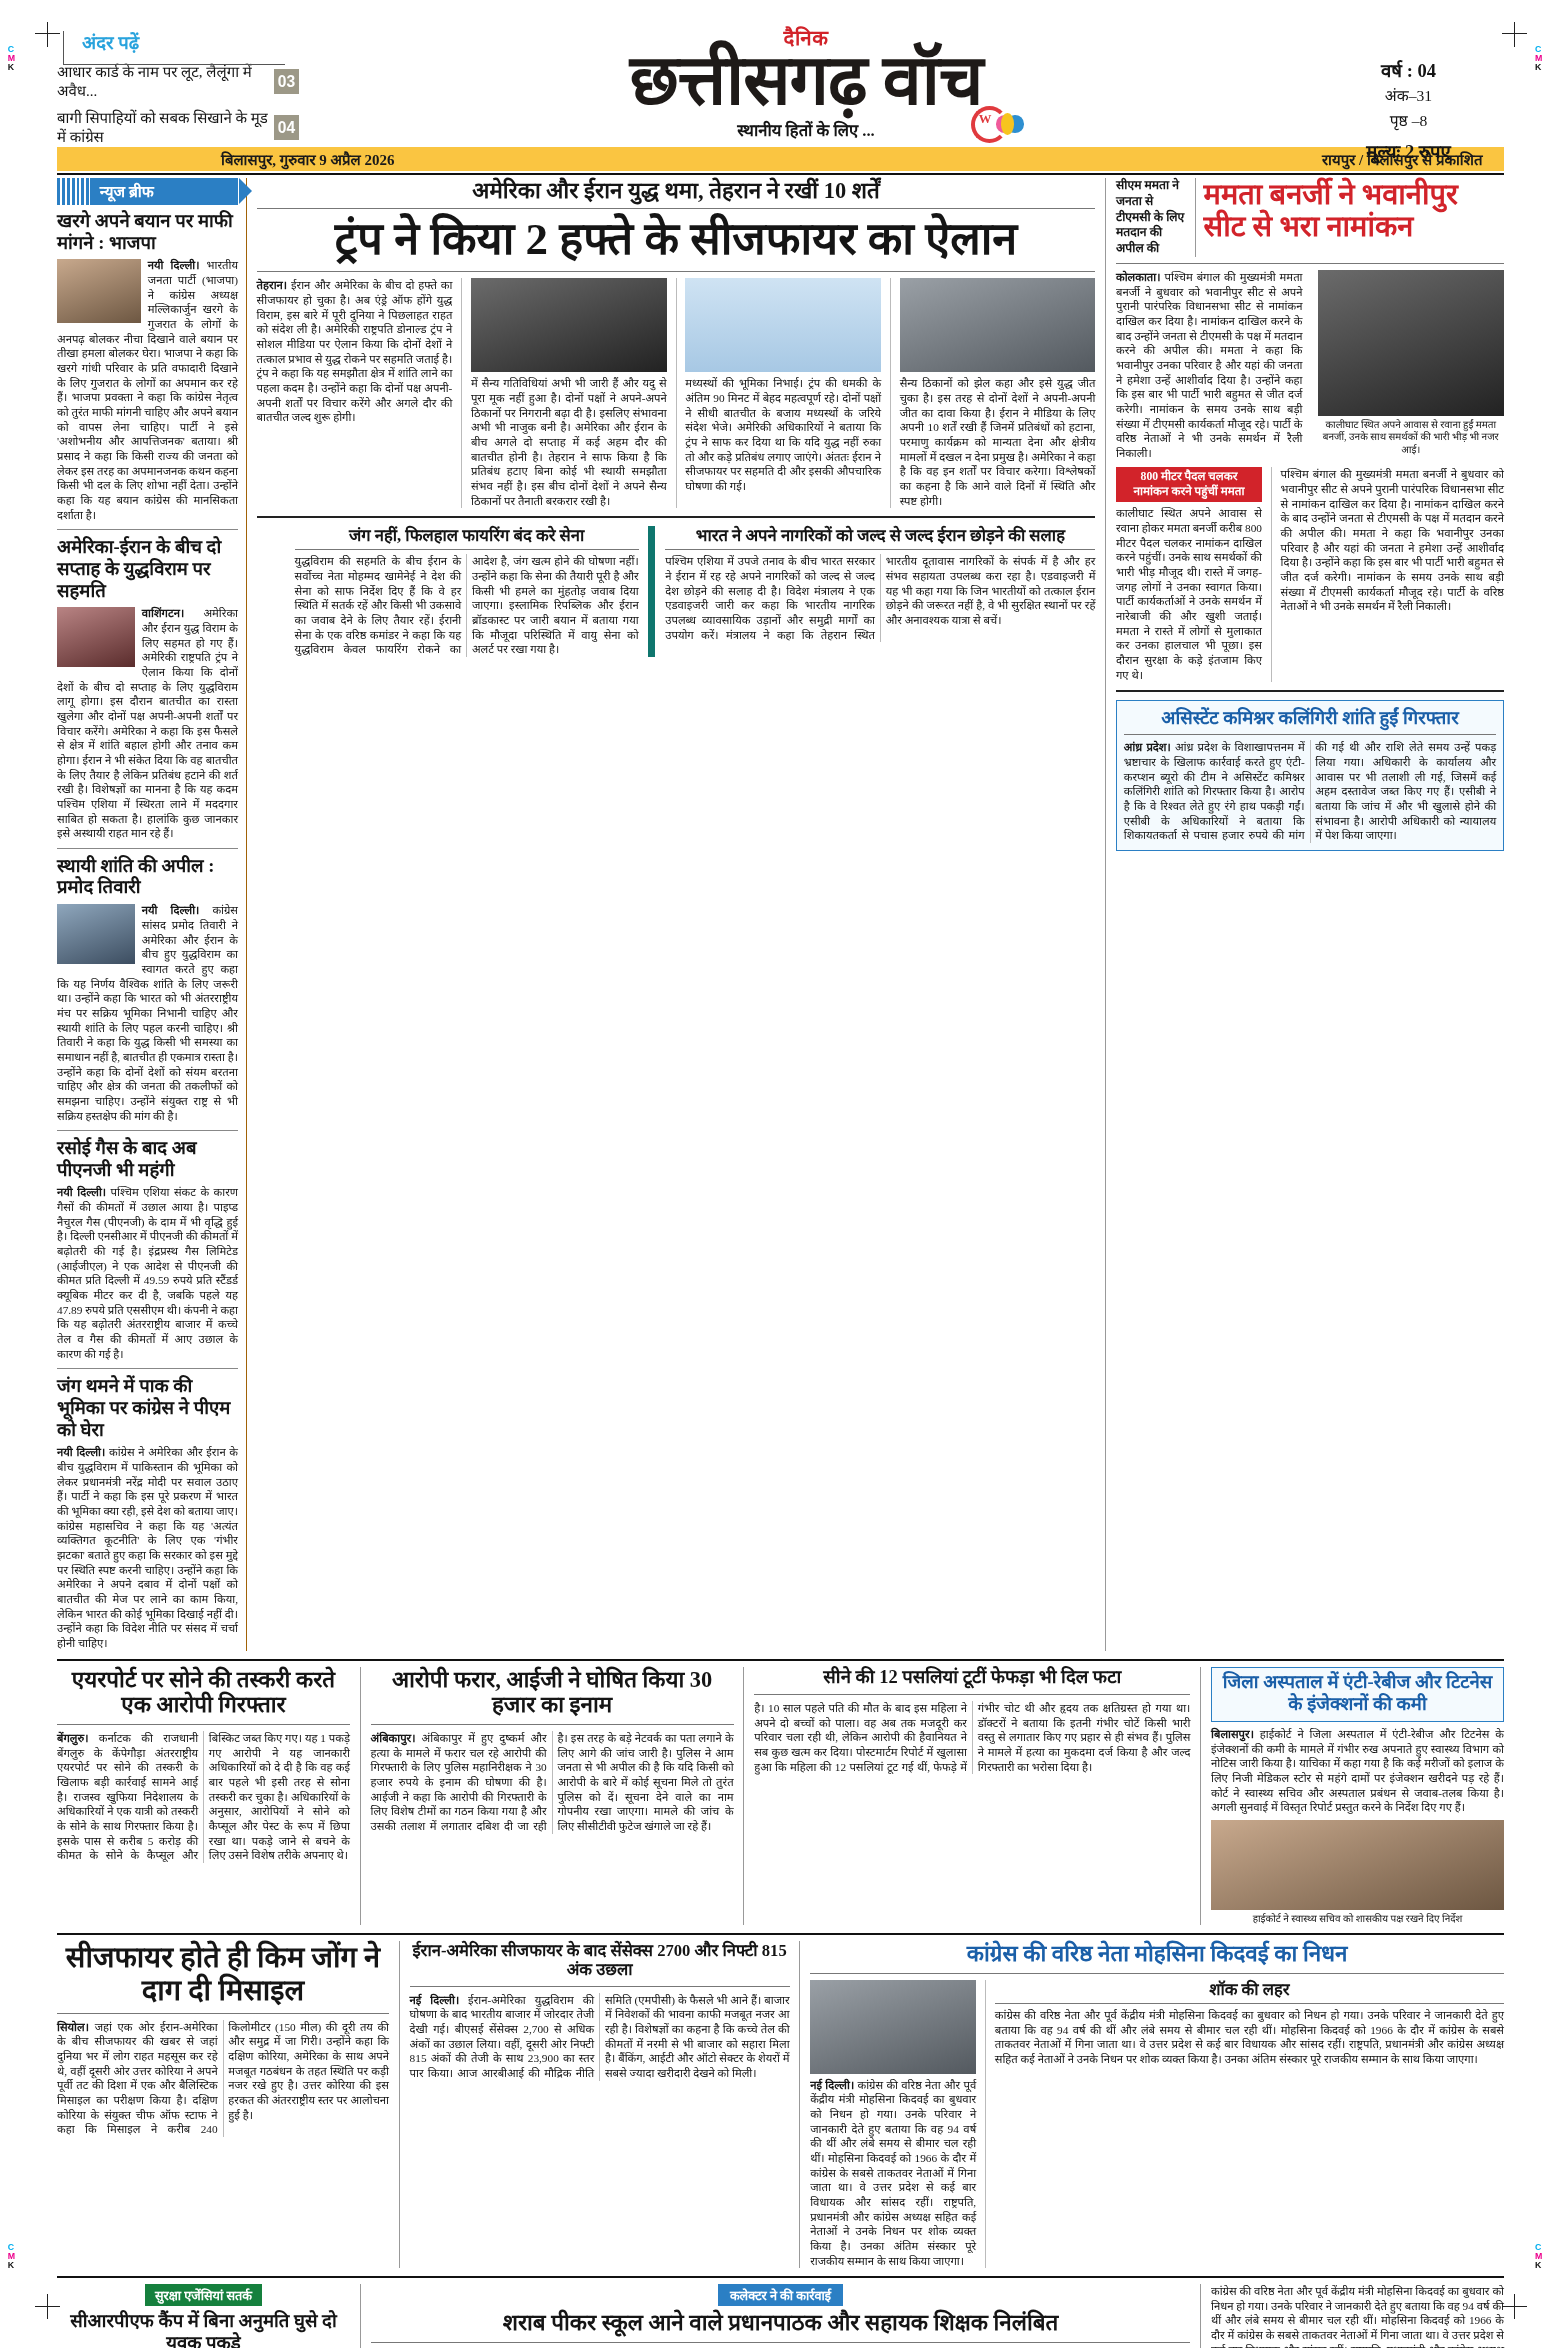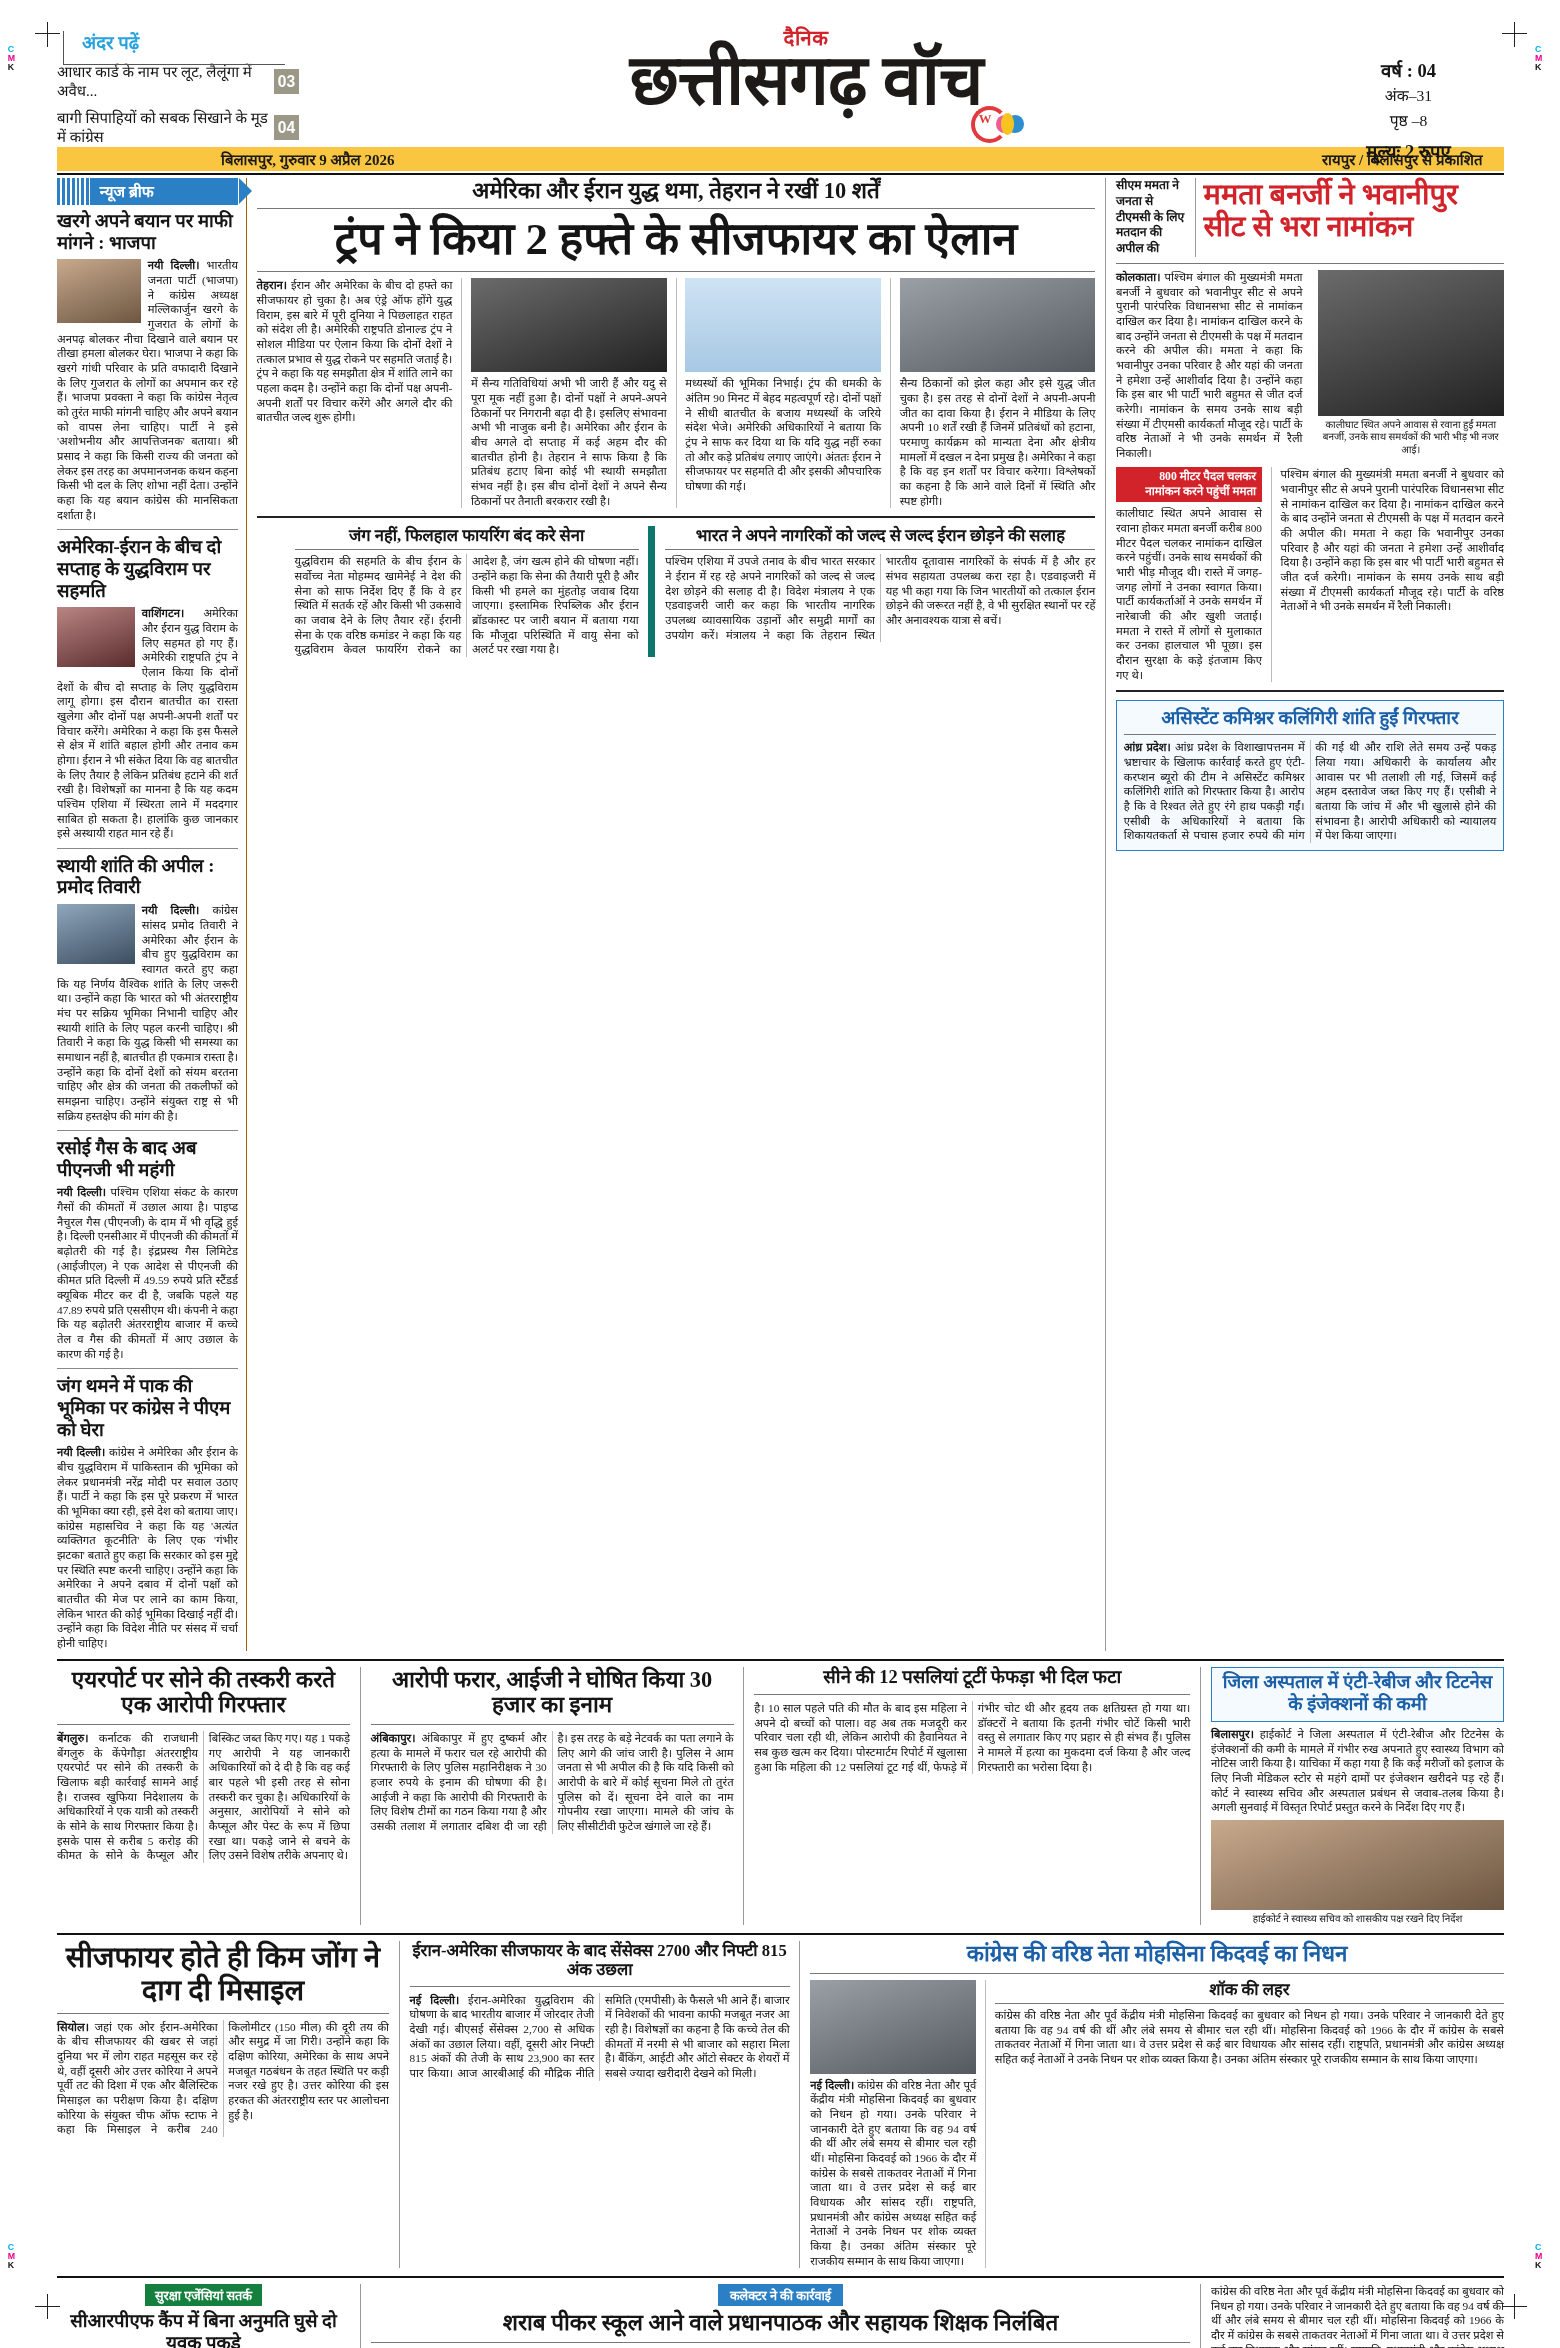--- a/index.html
+++ b/index.html
@@ -148,20 +148,21 @@
         </div>
         <div class="brief-row">
           <div class="bt">बागी सिपाहियों को सबक सिखाने के मूड में कांग्रेस</div>
           <div class="pnum">04</div>
         </div>
       </div>
 
       <div class="mh-center">
         <div class="dainik">दैनिक</div>
         <div class="title-main">छत्तीसगढ़ वॉच</div>
+        <div class="tagline">स्थानीय हितों के लिए ...</div>
         <div class="logo-badge">
           <div class="lb-c"></div>
           <div class="lb-r1"></div>
             <div class="lb-r2"></div>
             <div class="lb-r3"></div>
           <div class="lb-w">W</div>
         </div>
       </div>
 
       <div class="mh-right">
@@ -288,21 +289,21 @@
               <span>पश्चिम बंगाल की मुख्यमंत्री ममता बनर्जी ने बुधवार को भवानीपुर सीट से अपने पुरानी पारंपरिक विधानसभा सीट से नामांकन दाखिल कर दिया है। नामांकन दाखिल करने के बाद उन्होंने जनता से टीएमसी के पक्ष में मतदान करने की अपील की। ममता ने कहा कि भवानीपुर उनका परिवार है और यहां की जनता ने हमेशा उन्हें आशीर्वाद दिया है। उन्होंने कहा कि इस बार भी पार्टी भारी बहुमत से जीत दर्ज करेगी। नामांकन के समय उनके साथ बड़ी संख्या में टीएमसी कार्यकर्ता मौजूद रहे। पार्टी के वरिष्ठ नेताओं ने भी उनके समर्थन में रैली निकाली।</span></div>
           </div>
           <div style="flex:1;">
             <div class="photo dark" style="width:100%;height:146px;"></div>
             <div class="cap">कालीघाट स्थित अपने आवास से रवाना हुईं ममता बनर्जी, उनके साथ समर्थकों की भारी भीड़ भी नजर आई।</div>
           </div>
         </div>
 
         <div style="display:flex;gap:8.8px;margin-top:6.8px;">
           <div style="width:146px;flex:0 0 146px;">
-            <div class="tag-red" style="font-size:11.7px;padding:2.9px 5.9px;line-height:1.25;display:block;text-align:right;">800 मीटर पैदल चलकर नामांकन करने पहुंचीं ममता</div>
+            <div class="tag-red" style="font-size:11.7px;padding:2.9px 5.9px;line-height:1.25;display:block;text-align:center;">800 मीटर पैदल चलकर नामांकन करने पहुंचीं ममता</div>
             <div class="body-t" style="margin-top:3.9px;">कालीघाट स्थित अपने आवास से रवाना होकर ममता बनर्जी करीब 800 मीटर पैदल चलकर नामांकन दाखिल करने पहुंचीं। उनके साथ समर्थकों की भारी भीड़ मौजूद थी। रास्ते में जगह-जगह लोगों ने उनका स्वागत किया। पार्टी कार्यकर्ताओं ने उनके समर्थन में नारेबाजी की और खुशी जताई। ममता ने रास्ते में लोगों से मुलाकात कर उनका हालचाल भी पूछा। इस दौरान सुरक्षा के कड़े इंतजाम किए गए थे।</div>
           </div>
           <div style="flex:1;border-left:1px solid #bbb;padding-left:8.8px;">
             <div class="body-t">पश्चिम बंगाल की मुख्यमंत्री ममता बनर्जी ने बुधवार को भवानीपुर सीट से अपने पुरानी पारंपरिक विधानसभा सीट से नामांकन दाखिल कर दिया है। नामांकन दाखिल करने के बाद उन्होंने जनता से टीएमसी के पक्ष में मतदान करने की अपील की। ममता ने कहा कि भवानीपुर उनका परिवार है और यहां की जनता ने हमेशा उन्हें आशीर्वाद दिया है। उन्होंने कहा कि इस बार भी पार्टी भारी बहुमत से जीत दर्ज करेगी। नामांकन के समय उनके साथ बड़ी संख्या में टीएमसी कार्यकर्ता मौजूद रहे। पार्टी के वरिष्ठ नेताओं ने भी उनके समर्थन में रैली निकाली।</div>
           </div>
         </div>
 
         <div class="sep2"></div>
 
         <div class="boxblue">

